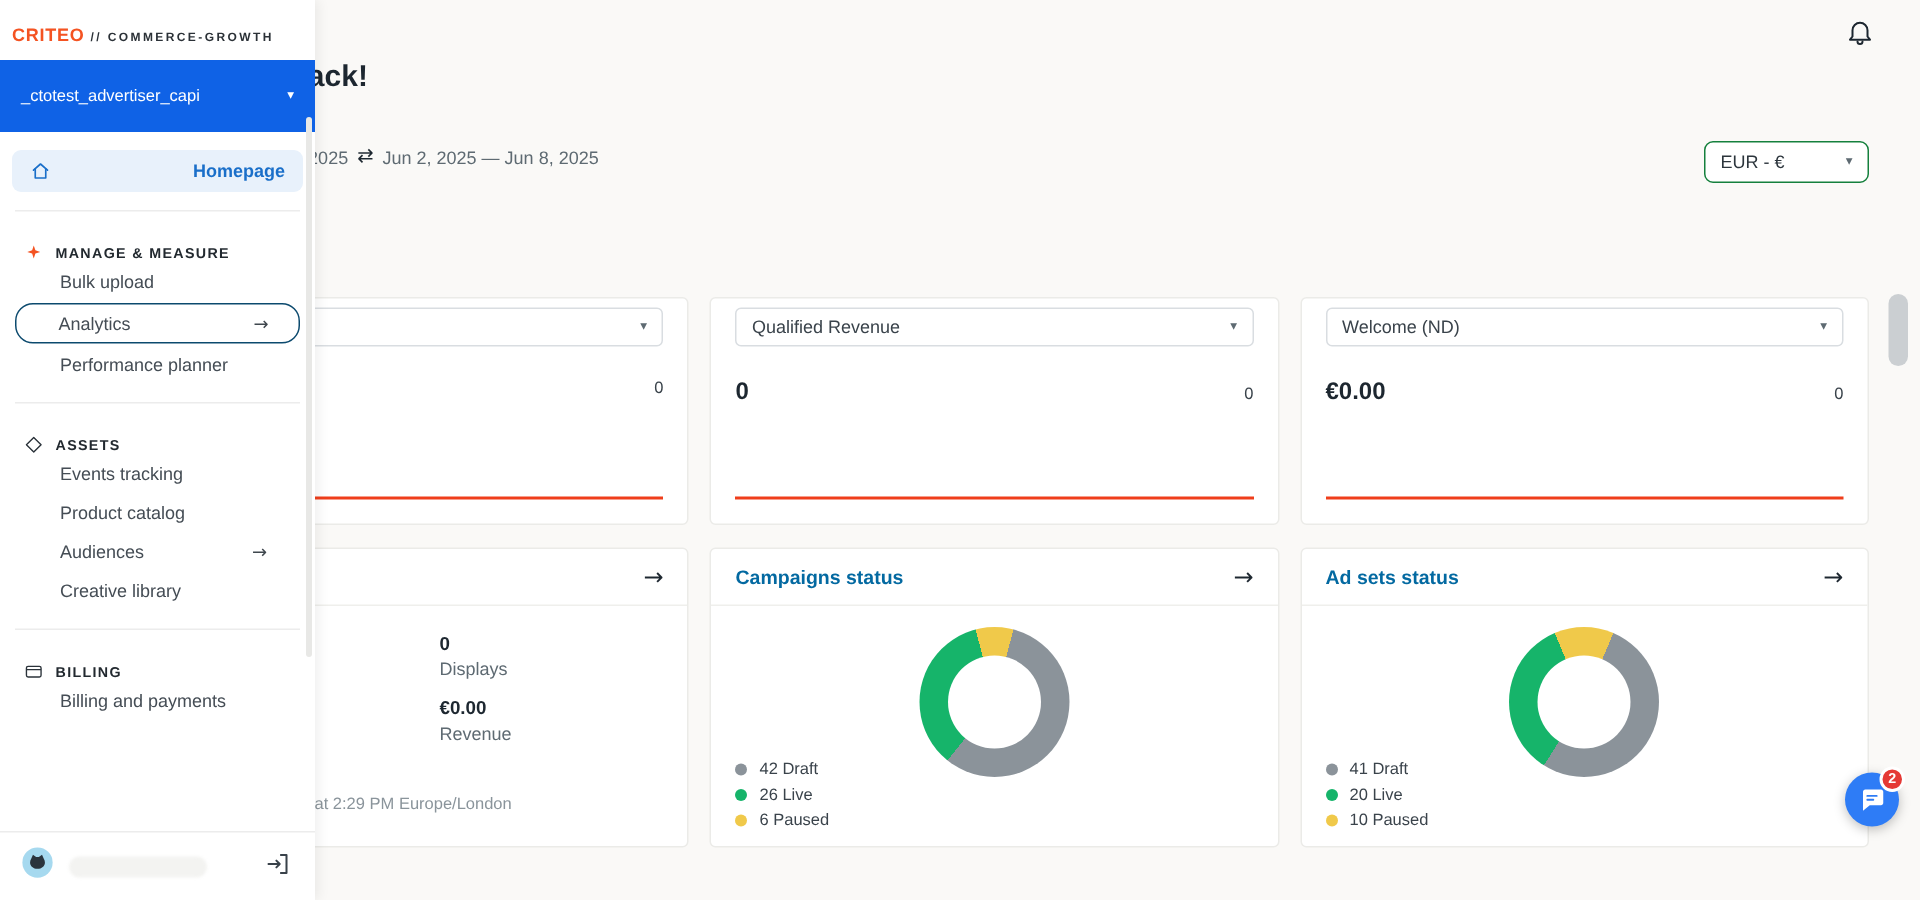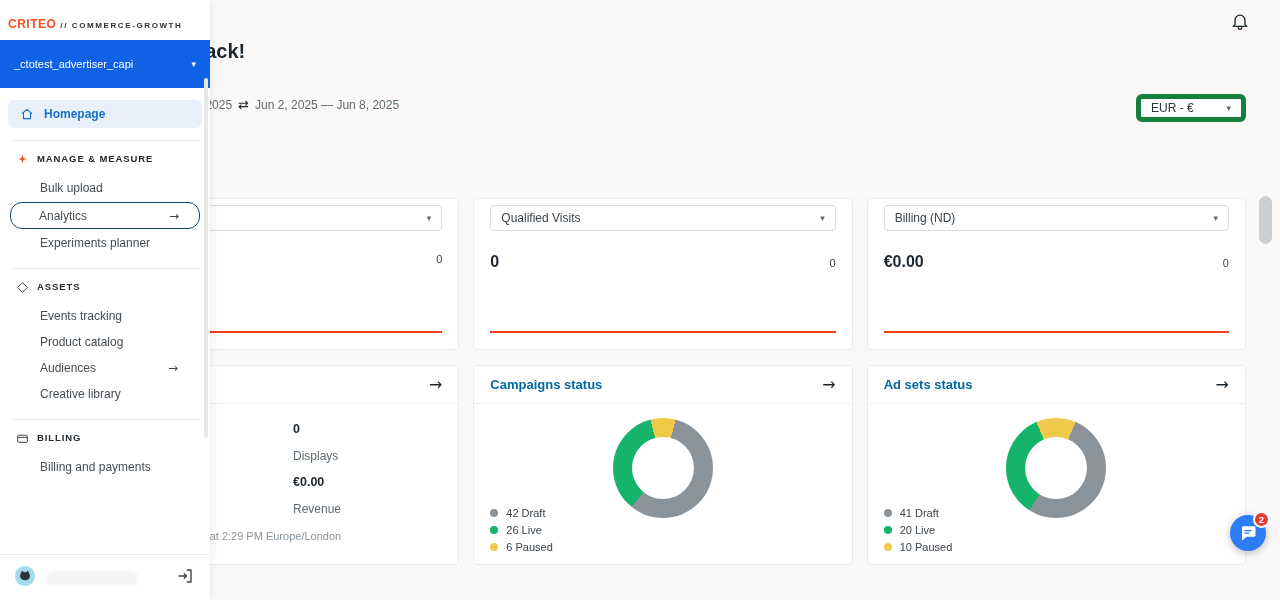--- a/index.html
+++ b/index.html
@@ -6,40 +6,40 @@
   html,body { width:1280px; height:600px; }
   body { font-family:"Liberation Sans", sans-serif; background:#faf9f7; position:relative; overflow:hidden; color:#1d2730; }
   .icon-glyph { font-family:"DejaVu Sans", sans-serif; }
 
   
   .main { position:absolute; inset:0; }
   .bell { position:absolute; top:10px; right:28px; width:24px; height:24px; background:none; border:none; cursor:pointer; }
   .greeting { position:absolute; top:40px; left:100px; font-size:20px; font-weight:600; color:#1d2730; }
   .date-row { position:absolute; top:97px; left:78px; display:flex; align-items:center; gap:6px; font-size:12px; color:#5e6a72; }
   .swap { color:#1d2730; font-size:13px; }
-  .currency { position:absolute; top:94px; right:34px; width:110px; height:28px; background:#fff; border:5px solid #15803d; border-radius:6px; display:flex; align-items:center; justify-content:space-between; padding:0 10px; font-size:12px; color:#2c353c; cursor:pointer; font-family:inherit; }
+  .currency { position:absolute; top:94px; right:34px; width:110px; height:28px; background:#fff; border:1px solid #15803d; border-radius:6px; display:flex; align-items:center; justify-content:space-between; padding:0 10px; font-size:12px; color:#2c353c; cursor:pointer; font-family:inherit; }
   .chev { font-size:9px; color:#5e6a72; }
 
   .metric-row { position:absolute; top:198px; left:80px; right:34px; display:flex; gap:14px; }
   .metric-card { flex:1; position:relative; height:152px; background:#fff; border:1px solid #ebebe8; border-radius:4px; padding:6px 16px 16px; }
   .m-select { width:100%; height:26px; border:1px solid #d9dde1; border-radius:4px; background:#fff; display:flex; align-items:center; justify-content:space-between; padding:0 10px; font-size:12px; color:#3a434b; cursor:pointer; font-family:inherit; }
   .m-values { margin-top:22px; display:flex; justify-content:space-between; align-items:baseline; }
   .m-big { font-size:16px; font-weight:600; color:#1d2730; }
   .m-small { font-size:11px; color:#3a434b; }
   .m-underline { position:absolute; left:16px; right:16px; bottom:16px; height:2px; background:#ef3e1b; }
 
   .status-row { position:absolute; top:365px; left:80px; right:34px; display:flex; gap:14px; }
   .status-card { flex:1; position:relative; height:200px; background:#fff; border:1px solid #ebebe8; border-radius:4px; }
   .s-header { height:38px; padding:0 16px; display:flex; align-items:center; justify-content:space-between; border-bottom:1px solid #efefec; }
   .s-title { font-size:13px; font-weight:600; color:#0369a1; }
   .s-arrow { background:none; border:none; font-size:16px; color:#1d2730; cursor:pointer; font-family:"DejaVu Sans", sans-serif; }
 
   .ov-stats { position:absolute; left:212px; top:56px; }
   .ov-val { font-size:12.5px; font-weight:700; color:#1d2730; }
-  .ov-lab { font-size:12px; color:#5e6a72; margin-top:13px; }
+  .ov-lab { font-size:12px; color:#5e6a72; margin-top:3px; }
   .ov-stat + .ov-stat { margin-top:12px; }
   .ov-footer { position:absolute; left:62px; bottom:22px; font-size:11px; color:#8a949b; white-space:nowrap; }
 
   .donut { position:absolute; top:52px; left:calc(50% - 50px); width:100px; height:100px; border-radius:50%; }
   .donut::after { content:""; position:absolute; inset:19px; background:#fff; border-radius:50%; }
   .legend { position:absolute; left:16px; top:138px; list-style:none; }
   .legend li { display:flex; align-items:center; gap:8px; height:17px; font-size:11px; color:#3a434b; }
   .dot { width:8px; height:8px; border-radius:50%; display:inline-block; }
 
   .page-scroll-thumb { position:absolute; right:8px; top:196px; width:13px; height:48px; border-radius:7px; background:#cbcfd2; }
@@ -48,23 +48,23 @@
   .chat-badge { position:absolute; top:-4px; right:-4px; width:17px; height:17px; border-radius:50%; background:#e53935; border:2px solid #fff; color:#fff; font-size:9.5px; font-weight:700; display:flex; align-items:center; justify-content:center; }
 
   
   .sidebar { position:absolute; left:0; top:0; bottom:0; width:210px; background:#fff; box-shadow:2px 0 8px rgba(0,0,0,.07); z-index:30; }
   .logo-row { height:40px; padding:14px 8px 0; white-space:nowrap; }
   .logo-main { color:#f45322; font-size:12px; font-weight:800; letter-spacing:.5px; }
   .logo-suffix { color:#2b3137; font-size:8px; font-weight:700; letter-spacing:1.6px; margin-left:4px; }
   .advertiser { width:100%; height:48px; background:#0f62e6; border:none; color:#fff; font-size:11px; display:flex; align-items:center; justify-content:space-between; padding:0 14px; cursor:pointer; font-family:inherit; }
   .chev-w { font-size:9px; color:#fff; }
   .nav { padding-top:12px; }
-  .home-item { height:28px; margin:0 8px; border-radius:6px; background:#e8f1fb; color:#1a6fc9; display:flex; align-items:center; gap:10px; padding:0 12px; font-size:12px; font-weight:600; cursor:pointer; }
+  .home-item { height:28px; margin:0 8px; border-radius:6px; background:#e8f1fb; color:#1a6fc9; display:flex; align-items:center; gap:10px; padding:0 12px; font-size:12px; font-weight:600; cursor:pointer;justify-content:space-between; }
   .divider { border-top:1px solid #ececec; margin:12px 10px; }
-  .sec-header { height:22px; padding:0 16px; display:flex; align-items:flex-start; gap:8px; font-size:9.5px; font-weight:700; letter-spacing:.9px; color:#22292f; }
+  .sec-header { height:22px; padding:0 16px; display:flex; align-items:flex-end; gap:8px; font-size:9.5px; font-weight:700; letter-spacing:.9px; color:#22292f; }
   .nav-item { display:flex; align-items:center; justify-content:space-between; height:26px; padding:0 32px 0 40px; font-size:12px; color:#454d55; cursor:pointer; text-decoration:none; }
   .nav-item.highlight { margin:1px 10px; height:27px; padding:0 20px 0 28px; border:1px solid #0c4a6e; border-radius:12px; }
   .item-arrow { font-size:12px; color:#3f474e; }
   .sidebar-bottom { position:absolute; left:0; right:0; bottom:0; height:46px; border-top:1px solid #ececec; display:flex; align-items:center; gap:10px; padding:0 14px; background:#fff; }
   .name-blur { width:92px; height:14px; border-radius:7px; background:#f3f3f1; filter:blur(1px); margin-right:auto; }
   .exit-btn { background:none; border:none; cursor:pointer; width:22px; height:22px; }
   .sb-scroll { position:absolute; right:2px; top:78px; width:4px; height:360px; border-radius:2px; background:#e8e8e6; }
 </style>
 </head>
 <body>
@@ -100,33 +100,33 @@
       </button>
       <div class="m-values">
         <span class="m-big"></span>
         <span class="m-small">0</span>
       </div>
       <div class="m-underline"></div>
     </article>
 
     <article class="metric-card">
       <button class="m-select">
-        <span>Qualified Visits</span>
+        <span>Qualified Revenue</span>
         <span class="chev icon-glyph">▾</span>
       </button>
       <div class="m-values">
         <span class="m-big">0</span>
         <span class="m-small">0</span>
       </div>
       <div class="m-underline"></div>
     </article>
 
     <article class="metric-card">
       <button class="m-select">
-        <span>Billing (ND)</span>
+        <span>Welcome (ND)</span>
         <span class="chev icon-glyph">▾</span>
       </button>
       <div class="m-values">
         <span class="m-big">€0.00</span>
         <span class="m-small">0</span>
       </div>
       <div class="m-underline"></div>
     </article>
 
   </section>
@@ -241,21 +241,21 @@
     </div>
 
     <a class="nav-item">
         <span>Bulk upload</span>
       </a>
     <a class="nav-item highlight">
       <span>Analytics</span>
       <span class="item-arrow icon-glyph">→</span>
     </a>
     <a class="nav-item">
-        <span>Experiments planner</span>
+        <span>Performance planner</span>
       </a>
 
     <div class="divider"></div>
 
     <div class="sec-header">
       <svg viewBox="0 0 24 24" width="13" height="13" fill="none" stroke="#2b333a" stroke-width="1.7" stroke-linejoin="round">
         <path d="M12 3l9 9-9 9-9-9z"></path>
       </svg>
       <span>ASSETS</span>
     </div>

